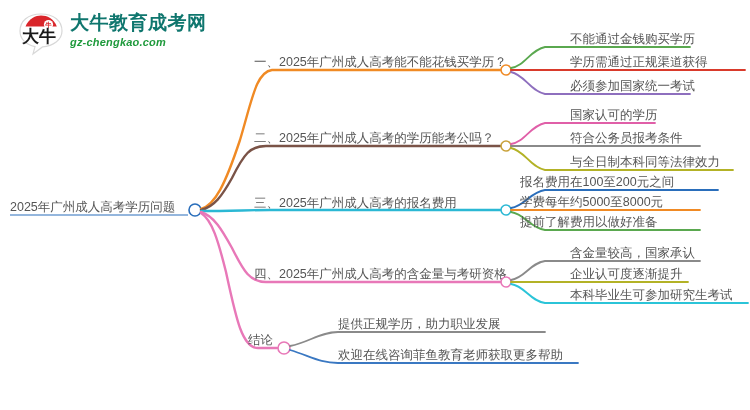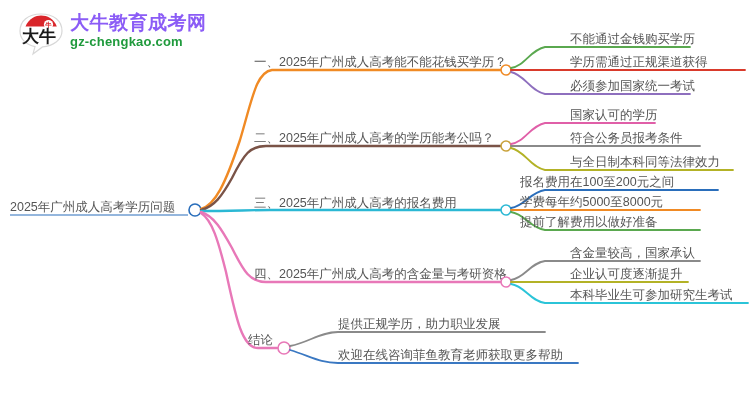--- a/index.html
+++ b/index.html
@@ -36,33 +36,34 @@
     height: 44px;
   }
   .logo-text {
     position: absolute;
     left: 52px;
     top: 2px;
   }
   .logo-title {
     font-size: 19px;
     font-weight: bold;
-    color: #8b5cf6;
+    color: #0f766e;
     letter-spacing: 0.5px;
     line-height: 21px;
     white-space: nowrap;
   }
   .logo-url {
-    font-size: 13px;
+    font-size: 11px;
     font-weight: bold;
     color: #1f9a3c;
     letter-spacing: 0.2px;
     line-height: 14px;
     margin-top: 2px;
     white-space: nowrap;
+    font-style: italic;
   }
   
   #map {
     position: absolute;
     left: 0; top: 0;
     width: 750px;
     height: 410px;
   }
   .node-text {
     font-family: "Liberation Sans", "DejaVu Sans", sans-serif;

